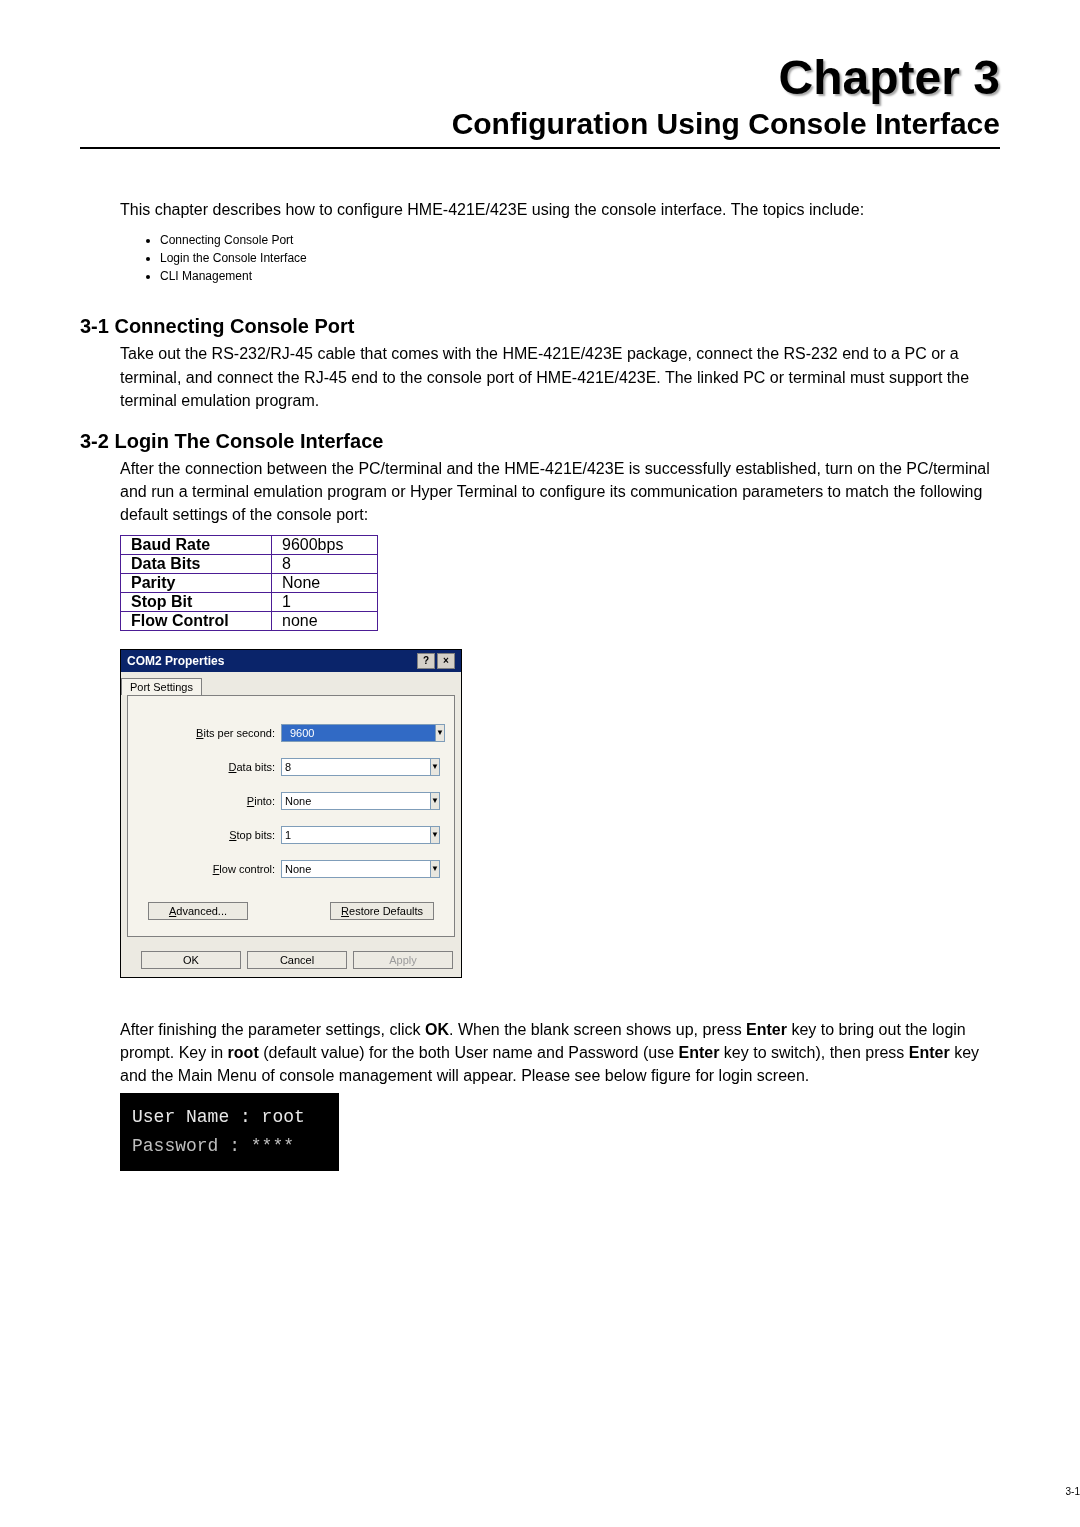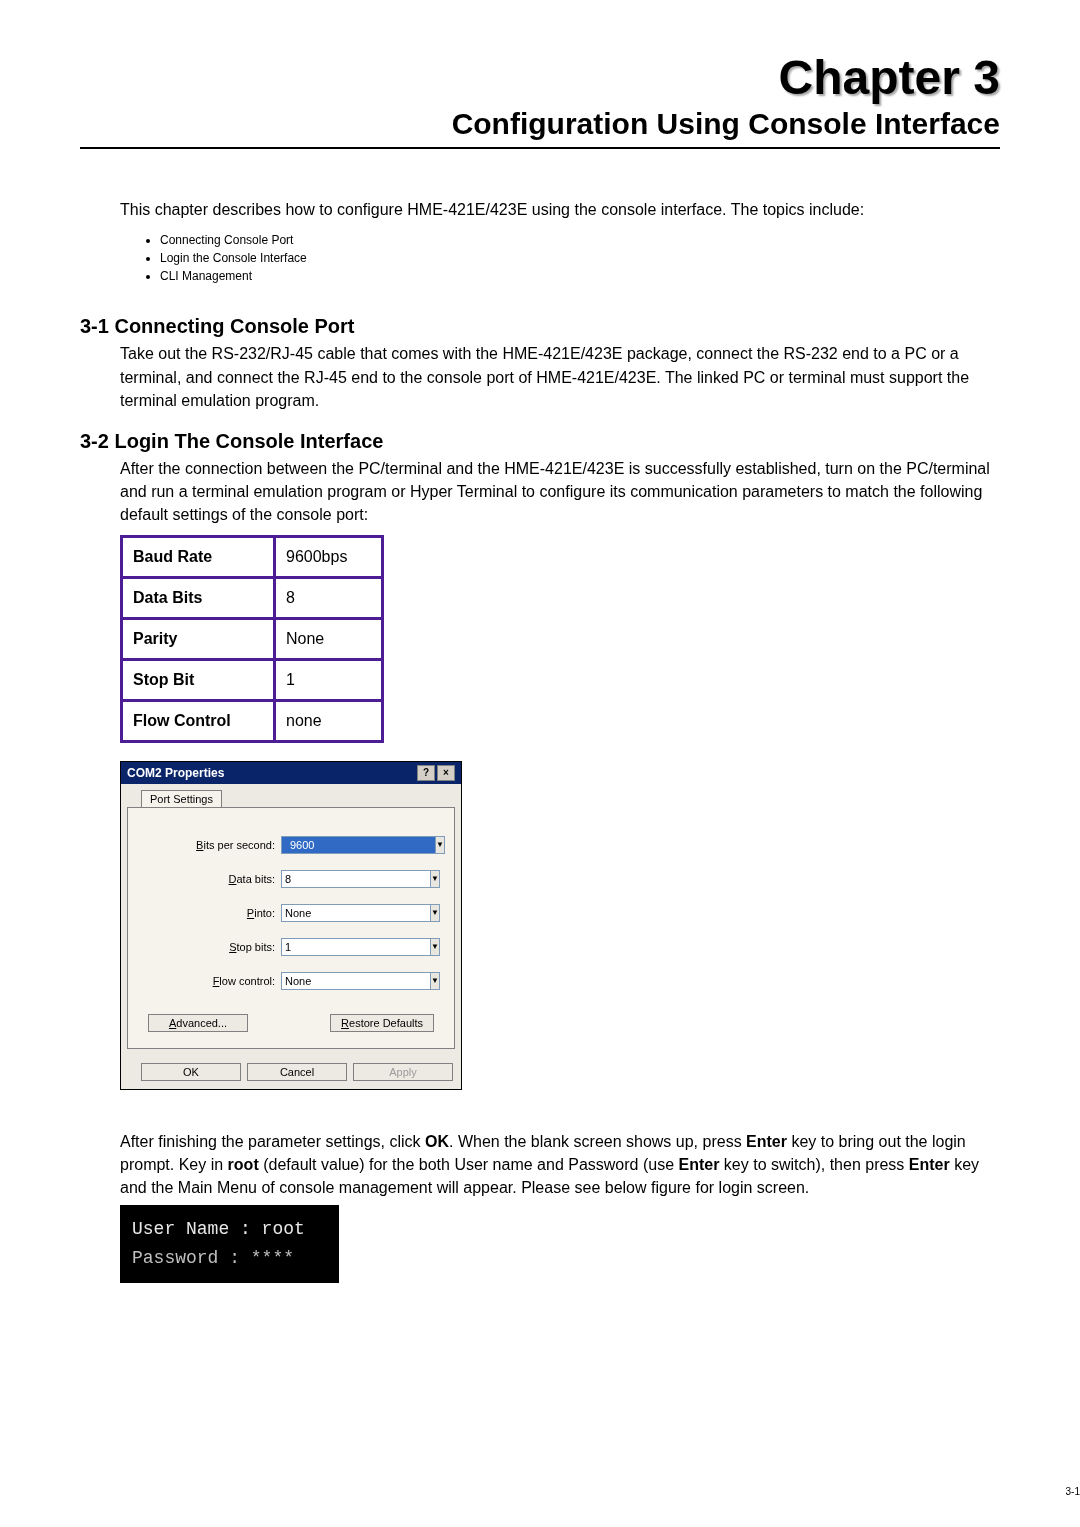--- a/index.html
+++ b/index.html
@@ -57,22 +57,22 @@
   .section-body {
     margin-left: 40px;
     font-size: 16px;
     line-height: 1.45;
   }
   table.settings {
     border-collapse: collapse;
     margin: 8px 0 18px 40px;
   }
   table.settings td {
-    border: 3px solid #4c1d95;
-    padding: 10px 10px;
+    border: 1px solid #4c1d95;
+    padding: 0 10px;
     font-size: 16px;
     min-width: 85px;
   }
   table.settings td.h {
     font-weight: bold;
     width: 130px;
   }
   
   .dialog {
     width: 340px;
@@ -99,21 +99,21 @@
     width: 16px;
     height: 14px;
     background: #d4d0c8;
     color: #000;
     font-size: 10px;
     line-height: 14px;
     text-align: center;
     border: 1px solid #808080;
   }
   .dlg-tabrow {
-    padding: 6px 4px 0 20px;
+    padding: 6px 4px 0 0;
     background: #eceae2;
   }
   .dlg-tab {
     display: inline-block;
     background: #f5f3ec;
     border: 1px solid #808080;
     border-bottom: none;
     padding: 2px 8px;
     font-size: 11px;
   }

